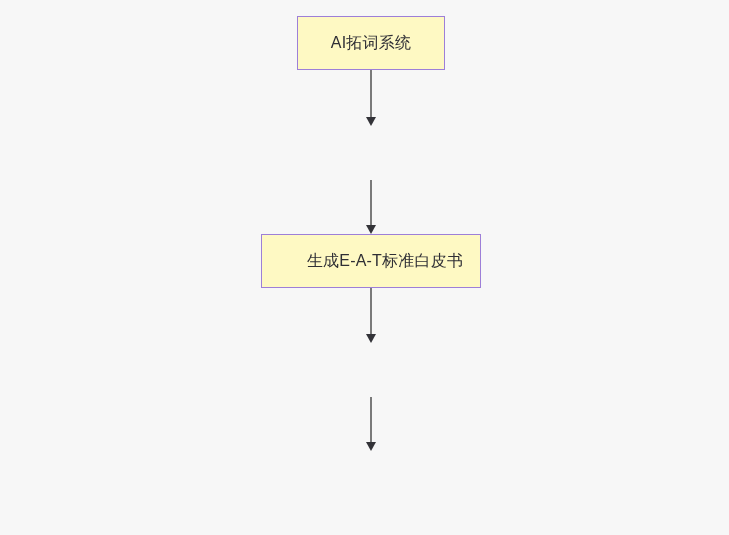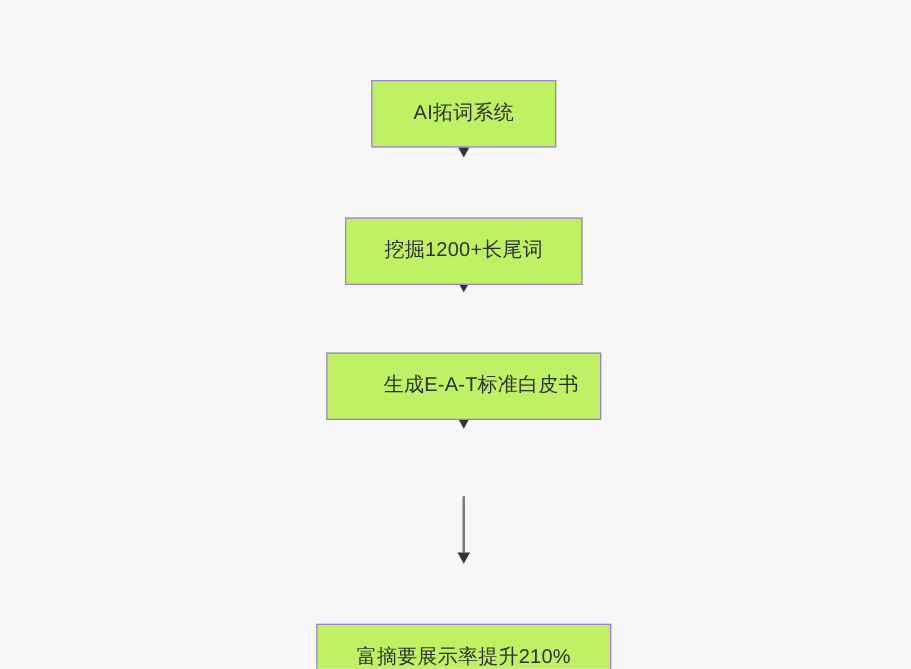--- a/index.html
+++ b/index.html
@@ -17,27 +17,26 @@
   #flowchart {
     position: absolute;
     left: 0;
     top: 0;
     width: 729px;
     height: 535px;
   }
   .node {
     position: absolute;
     box-sizing: border-box;
-    background: #bef264;
+    background: #fef9c3;
     border: 1.6px solid #9d7fd8;
     display: flex;
     align-items: center;
     justify-content: center;
     border-radius: 0;
-    margin-top: 48px;
   }
   .node-label {
     font-size: 16px;
     line-height: 1;
     color: #2f2f35;
     white-space: nowrap;
     letter-spacing: 0.2px;
   }
   .edge {
     position: absolute;
@@ -84,26 +83,20 @@
 
   <div class="edge" style="left:361px; top:397px; width:20px; height:54px;">
     <div class="edge-line" style="height:45px;"></div>
     <div class="edge-head" style="top:45px;"></div>
   </div>
 
   <div class="node" style="left:297px; top:16px; width:148px; height:54px;">
     <span class="node-label">AI拓词系统</span>
   </div>
 
-  <div class="node" style="left:276px; top:126px; width:190px; height:54px;">
-    <span class="node-label">挖掘1200+长尾词</span>
-  </div>
 
   <div class="node" style="left:261px; top:234px; width:220px; height:54px;padding-left:28px;">
     <span class="node-label">生成E-A-T标准白皮书</span>
   </div>
 
 
-  <div class="node" style="left:253px; top:451px; width:236px; height:54px;">
-    <span class="node-label">富摘要展示率提升210%</span>
-  </div>
 
 </div>
 
 </body></html>

